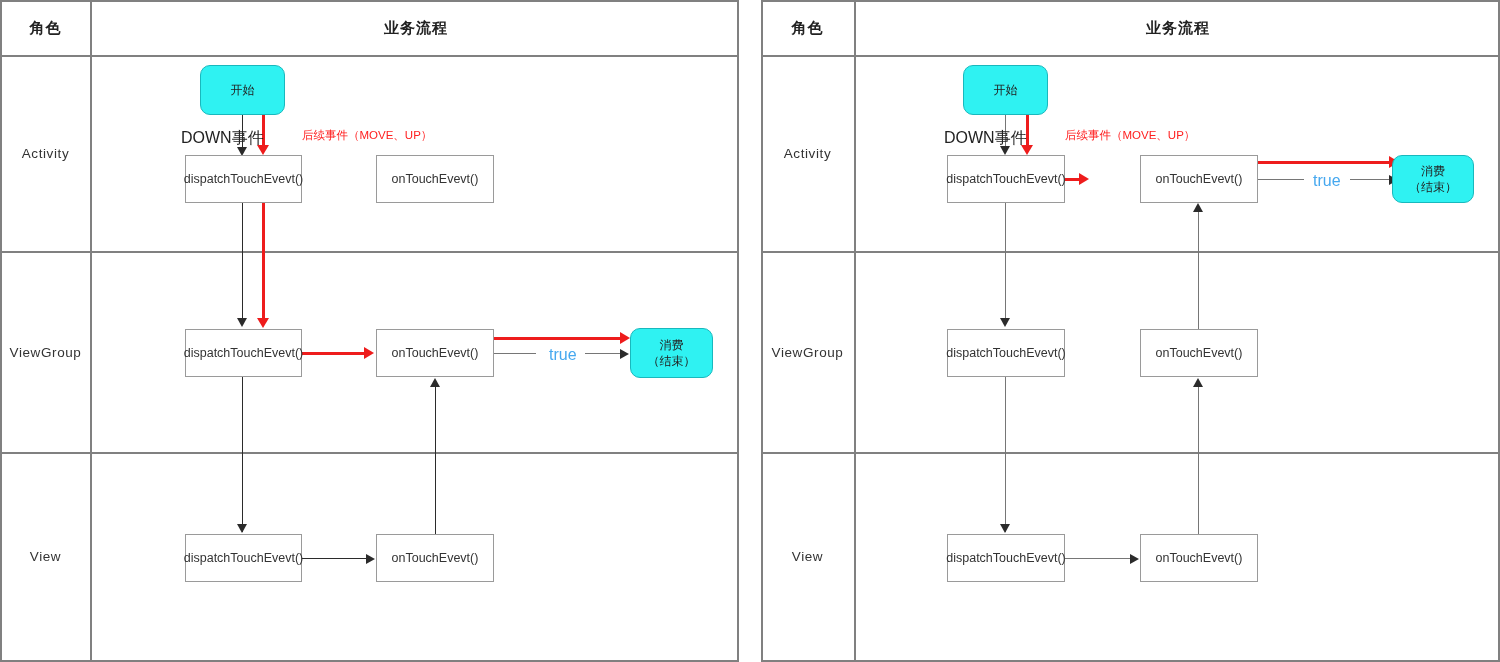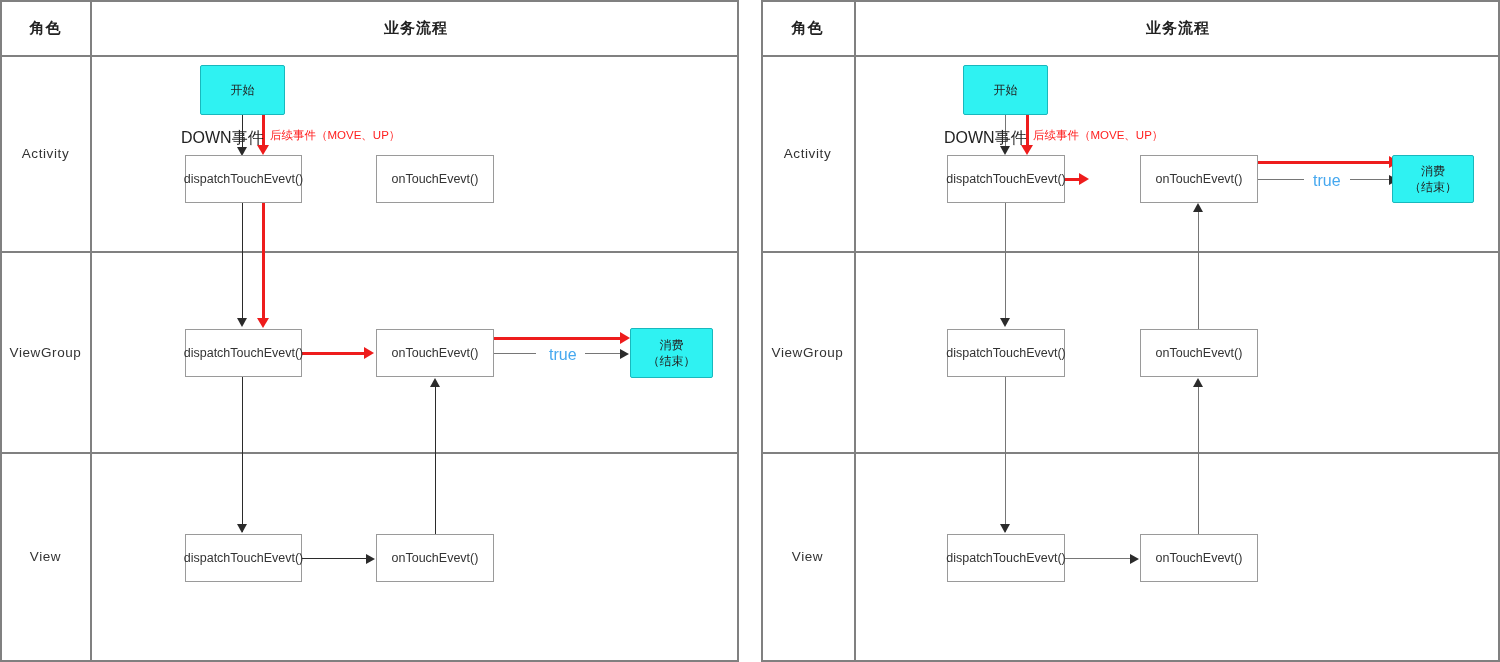--- a/index.html
+++ b/index.html
@@ -47,21 +47,21 @@
     color:#333;
     line-height:1.35;
   }
   .node.method{
     background:#fff;
     border:1px solid #9a9a9a;
   }
   .node.term{
     background:#2ff2f2;
     border:1px solid #19b8bd;
-    border-radius:2px;
+    border-radius:10px;
     color:#222;
     font-size:12px;
   }
 
   
   .conn{position:absolute;}
   .conn.v{width:0;border-left-width:1.4px;border-left-style:solid;}
   .conn.h{height:0;border-top-width:1.4px;border-top-style:solid;}
   .conn.v.red{border-left-width:3px;border-left-color:#ee1c1c;}
   .conn.h.red{border-top-width:3px;border-top-color:#ee1c1c;}
@@ -74,21 +74,21 @@
   .ah{position:absolute;width:0;height:0;}
   .ah.down{border-left:5px solid transparent;border-right:5px solid transparent;border-top:9px solid #2b2b2b;}
   .ah.up{border-left:5px solid transparent;border-right:5px solid transparent;border-bottom:9px solid #2b2b2b;}
   .ah.right{border-top:5px solid transparent;border-bottom:5px solid transparent;border-left:9px solid #2b2b2b;}
   .ah.down.red{border-top-color:#ee1c1c;border-left-width:6px;border-right-width:6px;border-top-width:10px;}
   .ah.right.red{border-left-color:#ee1c1c;border-top-width:6px;border-bottom-width:6px;border-left-width:10px;}
 
   
   .lbl{position:absolute;font-size:16px;white-space:nowrap;}
   .lbl.black{color:#222;}
-  .lbl.red{color:#ff2020;}
+  .lbl.red{color:#ff2020;margin-left:32px;}
   .lbl.blue{color:#46a8ef;}
 </style>
 </head>
 <body>
 
 <div class="stage">
 
   <div class="panel left">
 
     <div class="grid">

